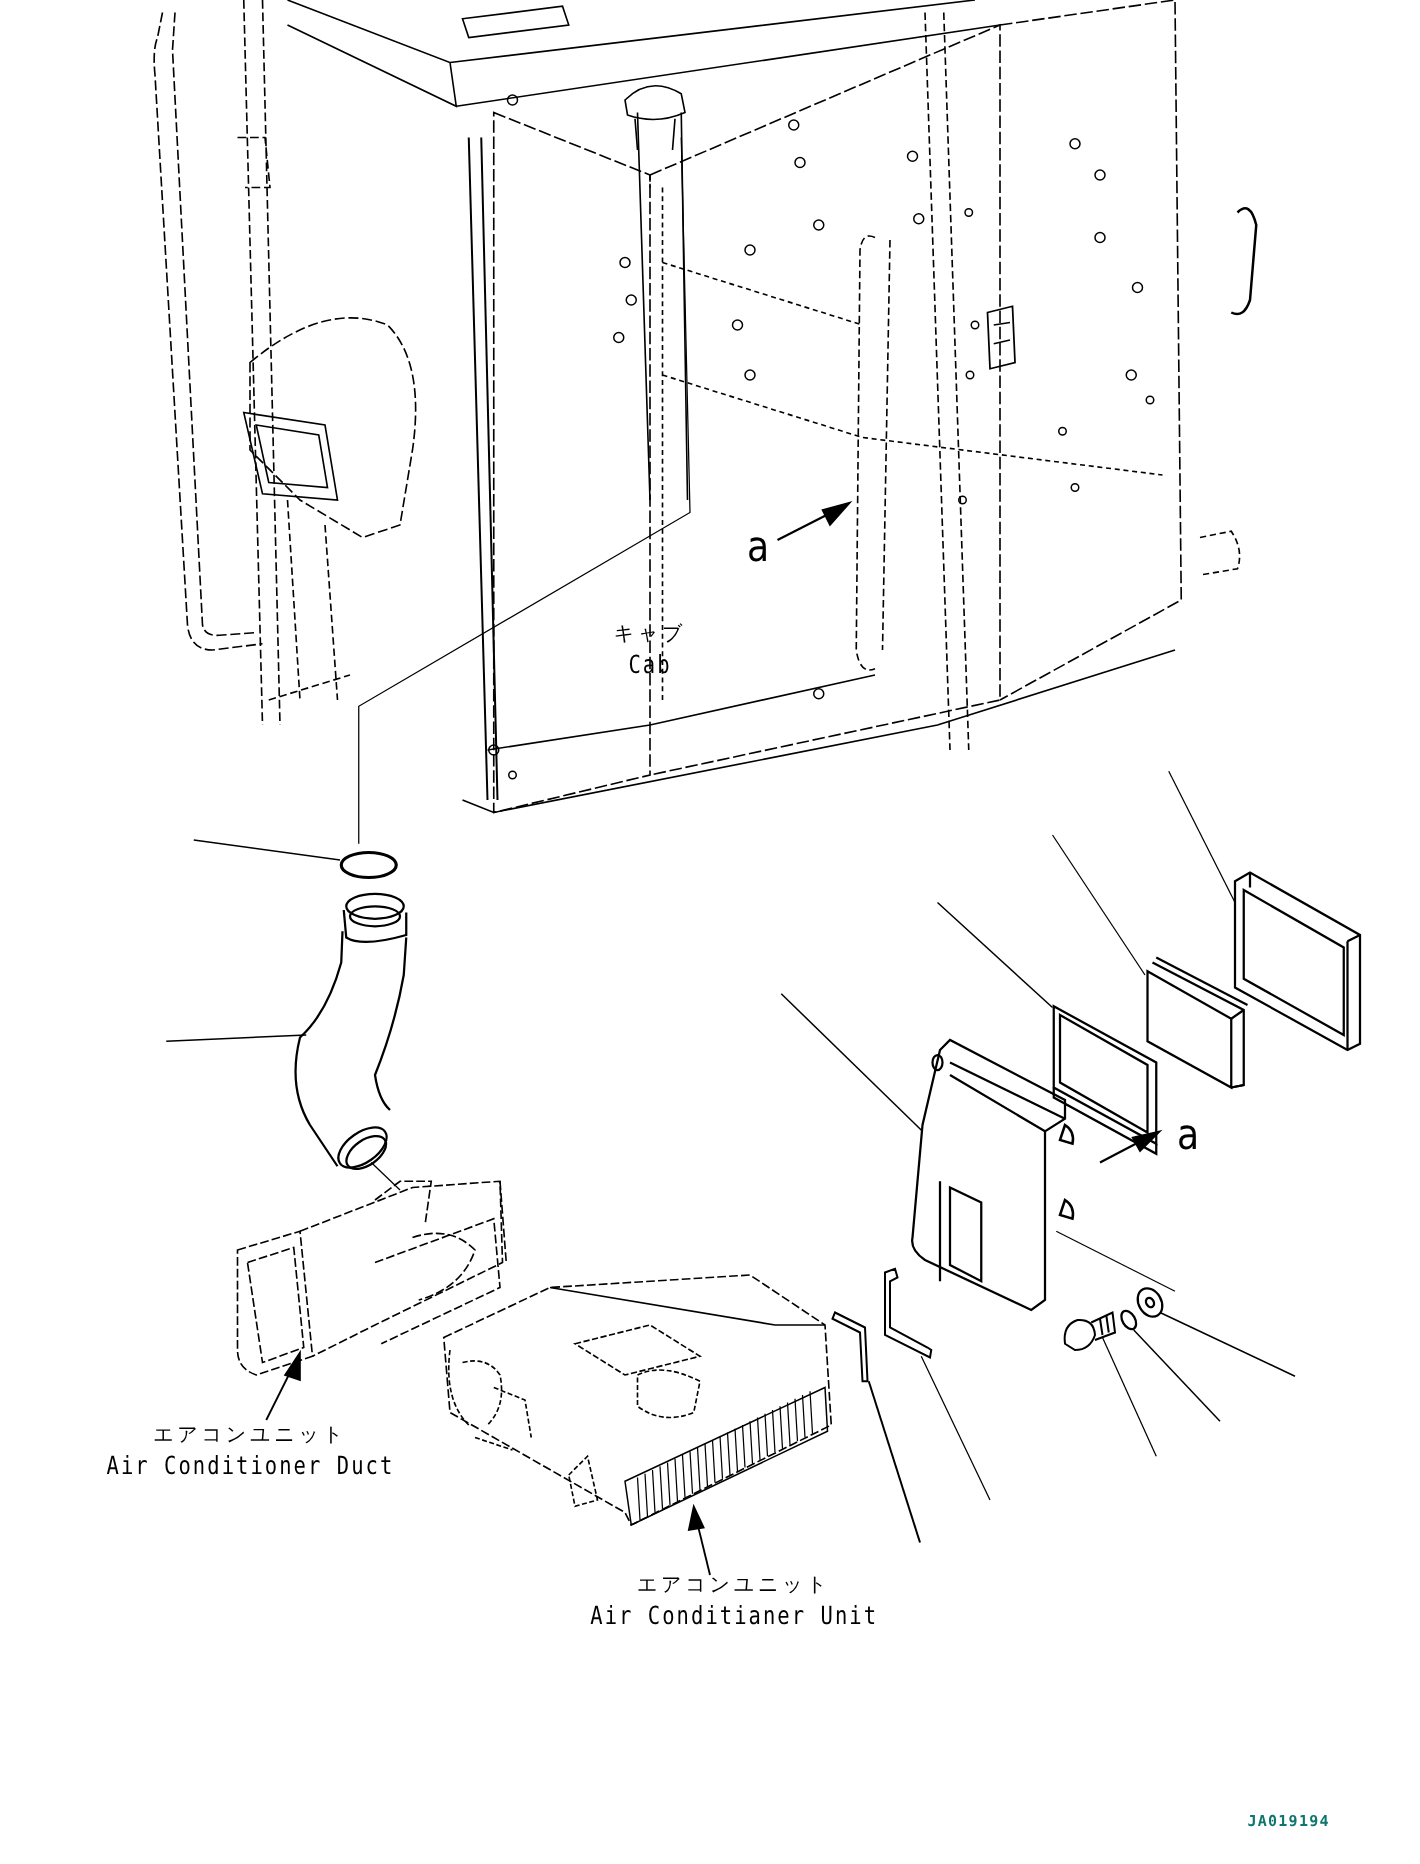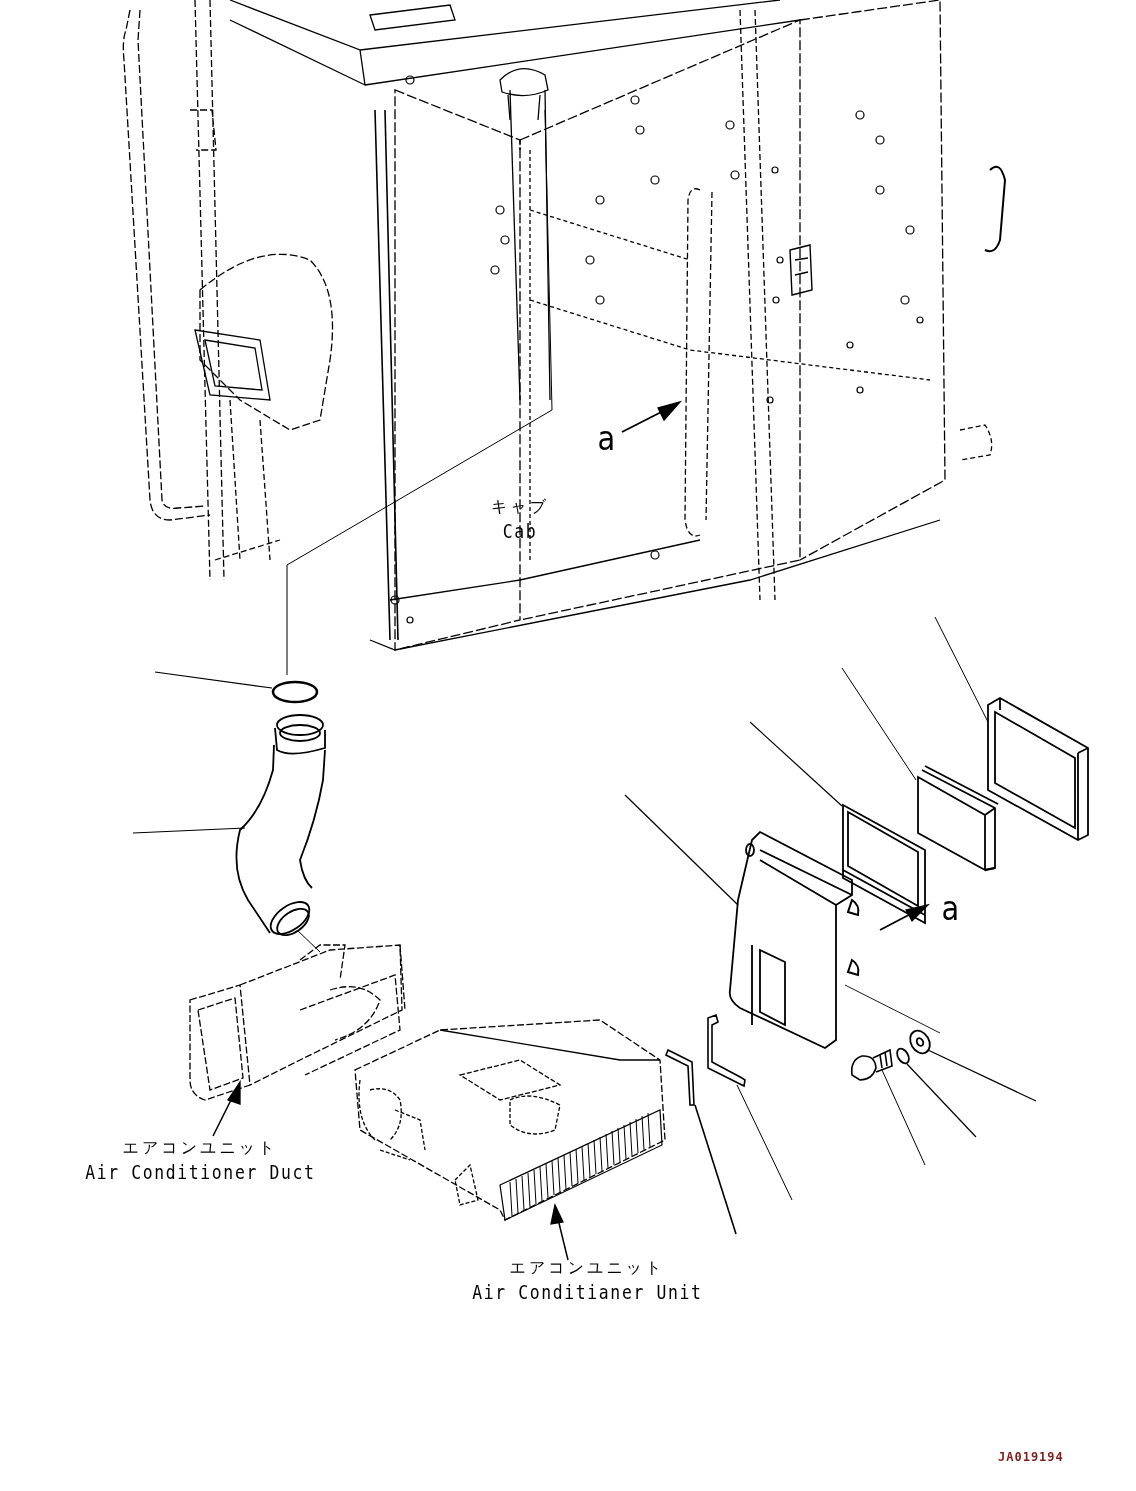--- a/index.html
+++ b/index.html
@@ -2,21 +2,21 @@
 <html><head>
 <meta charset="utf-8">
 <style>
   html, body { margin: 0; padding: 0; background: #ffffff; }
   body { width: 1136px; height: 1491px; position: relative; overflow: hidden; font-family: "DejaVu Sans Mono", monospace; }
   #canvas { position: absolute; left: 0; top: 0; }
   .label { position: absolute; color: #000; text-align: center; white-space: nowrap; font-family: "DejaVu Sans Mono", "Liberation Mono", monospace; }
   .label .jp { font-size: 16px; letter-spacing: 3px; line-height: 24px; }
   .label .en { font-size: 20px; letter-spacing: 2px; line-height: 24px; transform: scaleX(0.82); transform-origin: center; display: block; }
   .ref { position: absolute; font-family: "DejaVu Sans", sans-serif; font-size: 34px; color: #000; transform: scaleX(0.85); }
-  .code { position: absolute; font-family: "DejaVu Sans Mono", monospace; font-size: 12px; letter-spacing: 1px; color: #7f1d1d; font-weight: bold; }
+  .code { position: absolute; font-family: "DejaVu Sans Mono", monospace; font-size: 12px; letter-spacing: 1px; color: #0f766e; font-weight: bold; }
   svg * { vector-effect: non-scaling-stroke; }
 </style>
 </head>
 <body>
 
 <svg id="canvas" width="1136" height="1491" viewBox="0 0 1136 1491" fill="none" stroke="#000" stroke-width="1.3">
 
   <g>
 
     <path d="M130 10 L126 30 Q122 40 124 60 L150 500 Q152 520 170 520 L210 515" stroke-dasharray="8 3"></path>

